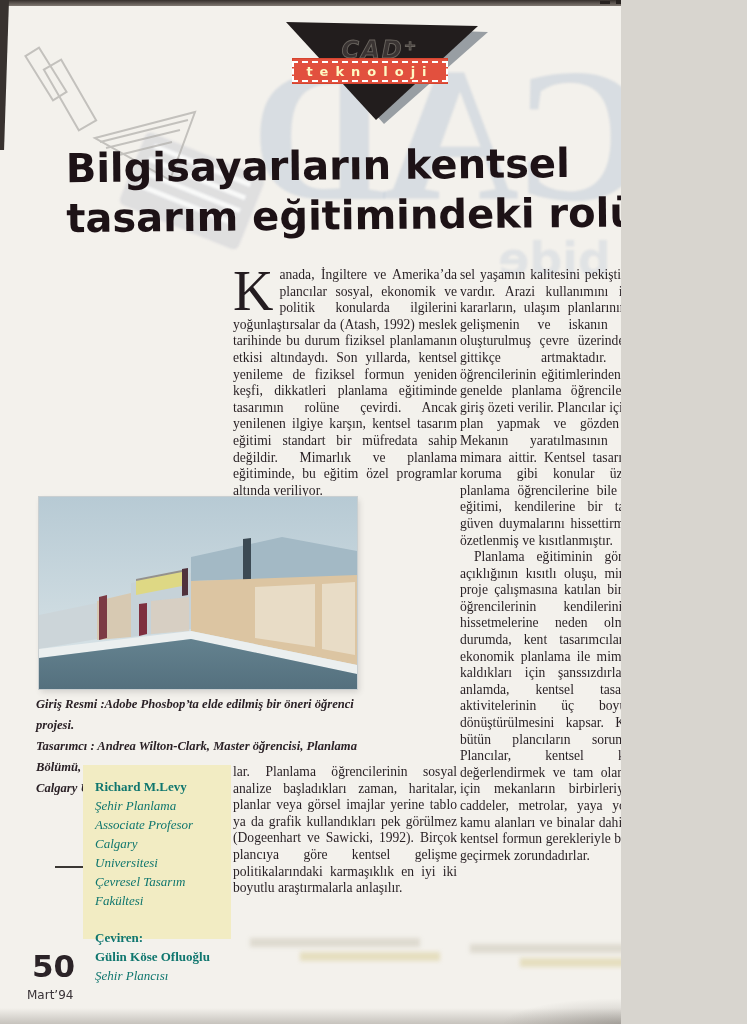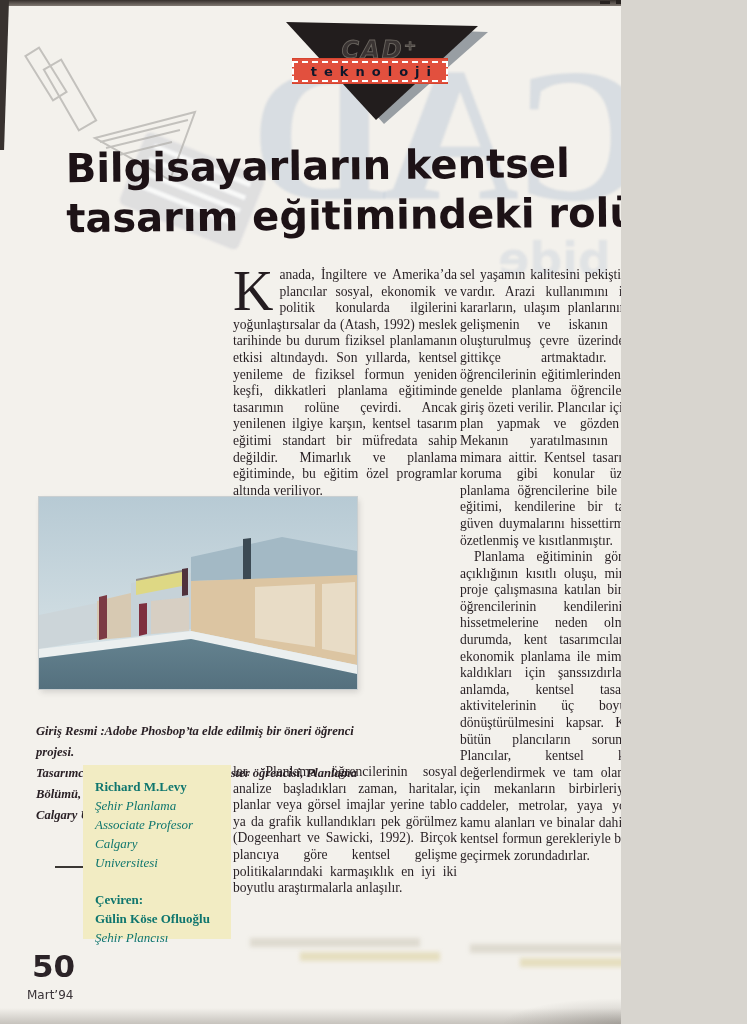--- a/index.html
+++ b/index.html
@@ -29,23 +29,23 @@
   .ghost-card i{display:block;height:5px;margin:9px 12px 0 12px;background:rgba(255,255,255,.8);}
   .sketch{left:20px;top:20px;}
   .bleedline{position:absolute;height:9px;background:rgba(150,140,110,.22);filter:blur(2px);}
   .bleedline.hl{background:rgba(205,190,110,.35);}
 
   
   .masthead{position:absolute;left:280px;top:12px;width:212px;height:116px;}
   .banner{position:absolute;left:292px;top:58px;width:156px;height:26px;
           background:#e2503e;display:flex;align-items:center;justify-content:center;
           box-shadow:0 0 0 1px #d6452f inset;}
-  .banner-inner{border:2px dashed #fff;padding:1px 8px;width:calc(100% - 12px);text-align:right;
+  .banner-inner{border:2px dashed #fff;padding:1px 8px;width:calc(100% - 12px);text-align:center;
           font-family:"DejaVu Sans",sans-serif;font-weight:bold;font-size:13px;
-          letter-spacing:7px;color:#0f172a;}
+          letter-spacing:7px;color:#fef9c3;}
 
   
   .title{position:absolute;left:66px;top:140px;width:620px;
          font-family:"DejaVu Sans",sans-serif;font-weight:800;color:#1d1216;
          font-size:40px;line-height:50px;letter-spacing:0px;transform:rotate(-0.6deg);}
 
   
   .col{position:absolute;text-align:justify;font-size:13.6px;line-height:16.6px;}
   .col p{margin:0;}
   .col p.ind{text-indent:14px;}
@@ -55,21 +55,21 @@
   #col1b{left:364px;top:483px;width:94px;}
   #col1c{left:233px;top:764px;width:224px;}
   #col2 {left:460px;top:267px;width:238px;}
 
   
   .photo{position:absolute;left:39px;top:497px;width:318px;height:192px;
          outline:1px solid #c9cfd1;box-shadow:2px 3px 6px rgba(60,60,60,.18);}
 
   
   .caption{position:absolute;left:36px;top:694px;width:324px;
-           font-style:italic;font-weight:bold;font-size:12.6px;line-height:21px;color:#2a2126;margin-top:27px;}
+           font-style:italic;font-weight:bold;font-size:12.6px;line-height:21px;color:#2a2126;}
 
   
   .authorbox{position:absolute;left:83px;top:765px;width:148px;height:174px;
              background:#f2ecc3;padding:12px 0 0 12px;box-sizing:border-box;
              font-size:13px;line-height:19px;color:#0f766e;}
   .authorbox .b{font-weight:bold;}
   .authorbox .i{font-style:italic;}
   .authorbox .gap{height:18px;}
   .rule{position:absolute;left:55px;top:866px;width:28px;height:2px;background:#3a3733;}
 
@@ -173,20 +173,21 @@
     <div>Giriş Resmi :Adobe Phosbop’ta elde edilmiş bir öneri öğrenci projesi.</div>
     <div>Tasarımcı : Andrea Wilton-Clark, Master öğrencisi, Planlama Bölümü,</div>
     <div>Calgary Üniversitesi</div>
   </div>
 
   <div class="authorbox">
     <div class="b">Richard M.Levy</div>
     <div class="i">Şehir Planlama</div>
     <div class="i">Associate Profesor Calgary</div>
     <div class="i">Universitesi</div>
+    <div class="i">Çevresel Tasarım Fakültesi</div>
     <div class="gap"></div>
     <div class="b">Çeviren:</div>
     <div class="b">Gülin Köse Ofluoğlu</div>
     <div class="i">Şehir Plancısı</div>
   </div>
   <div class="rule"></div>
 
   <div class="pagenum">50</div>
   <div class="issue">Mart’94</div>
   <div class="cont-arrow">►</div>

